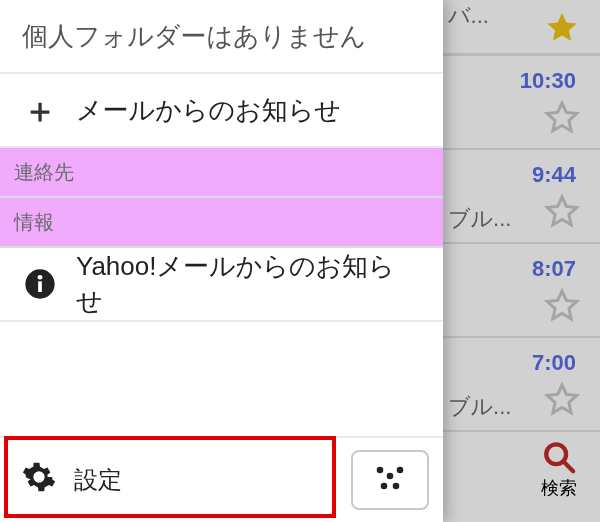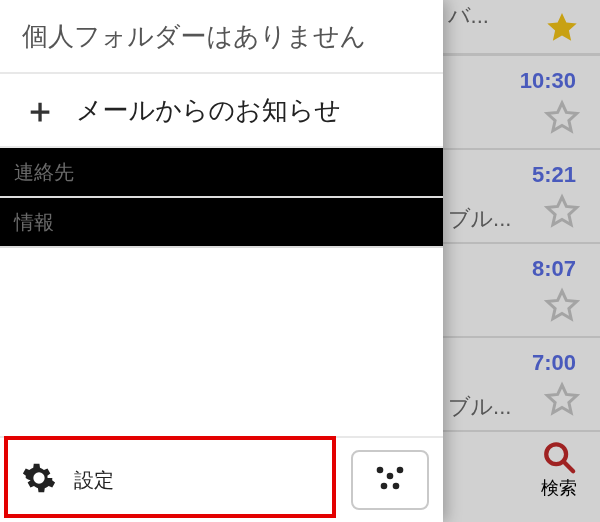--- a/index.html
+++ b/index.html
@@ -17,27 +17,27 @@
   .mail-sub { position: absolute; left: 448px; bottom: 8px; font-size: 22px; color: #6b6b6b; white-space: nowrap; }
   .bottom-btn { position: absolute; left: 529px; top: 440px; width: 60px; height: 74px; text-align: center; }
   .bottom-btn svg { display:block; margin:0 auto; }
   .bottom-btn-label { font-size: 18px; color: #000000; margin-top:2px; display:block; }
 
   .dim { position: absolute; left: 443px; top: 0; width: 157px; height: 522px; background: rgba(0,0,0,0.18); pointer-events:none; }
 
   
   .drawer { position: absolute; left: 0; top: 0; width: 443px; height: 522px; background: #fff; box-shadow: 4px 0 14px rgba(0,0,0,0.25); }
   .dr-item { display:flex; align-items:center; height: 74px; padding: 0 22px; border-bottom: 2px solid #e8e8e8; font-size: 26px; color: #222; }
-  .dr-section { height: 50px; padding: 0 14px; background: #000000; border-bottom: 2px solid #dcdcdc; font-size: 20px; color: #6b6b6b; display:flex; align-items:center;text-align:center; }
+  .dr-section { height: 50px; padding: 0 14px; background: #f0abfc; border-bottom: 2px solid #dcdcdc; font-size: 20px; color: #6b6b6b; display:flex; align-items:center;text-align:center; }
   .dr-item .icon { width: 36px; display:flex; align-items:center; justify-content:center; margin-right: 18px; }
   .dr-item.no-folder { color:#555; }
   .dr-item .plus { font-size: 34px; font-weight: 600; color:#333; line-height:1; }
 
   .dr-bottom { position:absolute; left:0; bottom:0; width:443px; height:86px; border-top:2px solid #e8e8e8; display:flex; align-items:center; }
-  .settings { flex:1; display:flex; align-items:center; height:100%; padding:0 22px; font-size:20px; color:#222; }
+  .settings { flex:1; display:flex; align-items:center; height:100%; padding:0 22px; font-size:24px; color:#222; }
   .settings .icon { margin-right:18px; }
   .theme-btn { width:78px; height:60px; margin:0 14px 0 6px; border:2px solid #c9c9c9; border-radius:8px; display:flex; align-items:center; justify-content:center; background:#fff; }
 
   .highlight { position:absolute; left:4px; top:436px; width:332px; height:82px; border:4px solid #e30000; pointer-events:none; }
 
   svg { overflow: visible; }
 </style>
 </head>
 <body>
 
@@ -54,21 +54,21 @@
     </div>
     <div class="mail-row">
       <span class="mail-time">10:30</span>
       <span class="mail-star">
         <svg width="36" height="36" viewBox="0 0 24 24">
             <path fill="none" stroke="#c9c9c9" stroke-width="2" d="M12 2l2.9 6.3 6.9.7-5.2 4.7 1.5 6.8L12 17l-6.1 3.5 1.5-6.8L2.2 9l6.9-.7z"></path>
           </svg>
       </span>
     </div>
     <div class="mail-row">
-      <span class="mail-time">5:21</span>
+      <span class="mail-time">9:44</span>
       <span class="mail-star">
         <svg width="36" height="36" viewBox="0 0 24 24">
             <path fill="none" stroke="#c9c9c9" stroke-width="2" d="M12 2l2.9 6.3 6.9.7-5.2 4.7 1.5 6.8L12 17l-6.1 3.5 1.5-6.8L2.2 9l6.9-.7z"></path>
           </svg>
       </span>
       <span class="mail-sub">ブル...</span>
     </div>
     <div class="mail-row">
       <span class="mail-time">8:07</span>
       <span class="mail-star">
@@ -106,20 +106,30 @@
           <span class="plus">＋</span>
         </span>
       <span>メールからのお知らせ</span>
     </div>
     <div class="dr-section">
       <span>連絡先</span>
     </div>
     <div class="dr-section">
       <span>情報</span>
     </div>
+    <div class="dr-item">
+      <span class="icon">
+        <svg width="32" height="32" viewBox="0 0 24 24">
+            <circle cx="12" cy="12" r="11" fill="#222"></circle>
+            <rect x="10.6" y="10" width="2.8" height="8" fill="#fff"></rect>
+            <circle cx="12" cy="7" r="1.8" fill="#fff"></circle>
+          </svg>
+      </span>
+      <span>Yahoo!メールからのお知らせ</span>
+    </div>
 
     <div class="dr-bottom">
       <div class="settings">
         <span class="icon">
           <svg width="34" height="34" viewBox="0 0 24 24">
               <path fill="#222" d="M12 8a4 4 0 100 8 4 4 0 000-8zm9.4 4c0 .6-.05 1.1-.14 1.6l2.1 1.6-2 3.5-2.5-1a8 8 0 01-2.8 1.6l-.4 2.7h-4l-.4-2.7a8 8 0 01-2.8-1.6l-2.5 1-2-3.5 2.1-1.6A8.4 8.4 0 012.6 12c0-.6.05-1.1.14-1.6L.64 8.8l2-3.5 2.5 1A8 8 0 017.94 4.7L8.3 2h4l.4 2.7a8 8 0 012.8 1.6l2.5-1 2 3.5-2.1 1.6c.09.5.14 1 .14 1.6z"></path>
             </svg>
         </span>
         <span>設定</span>
       </div>

